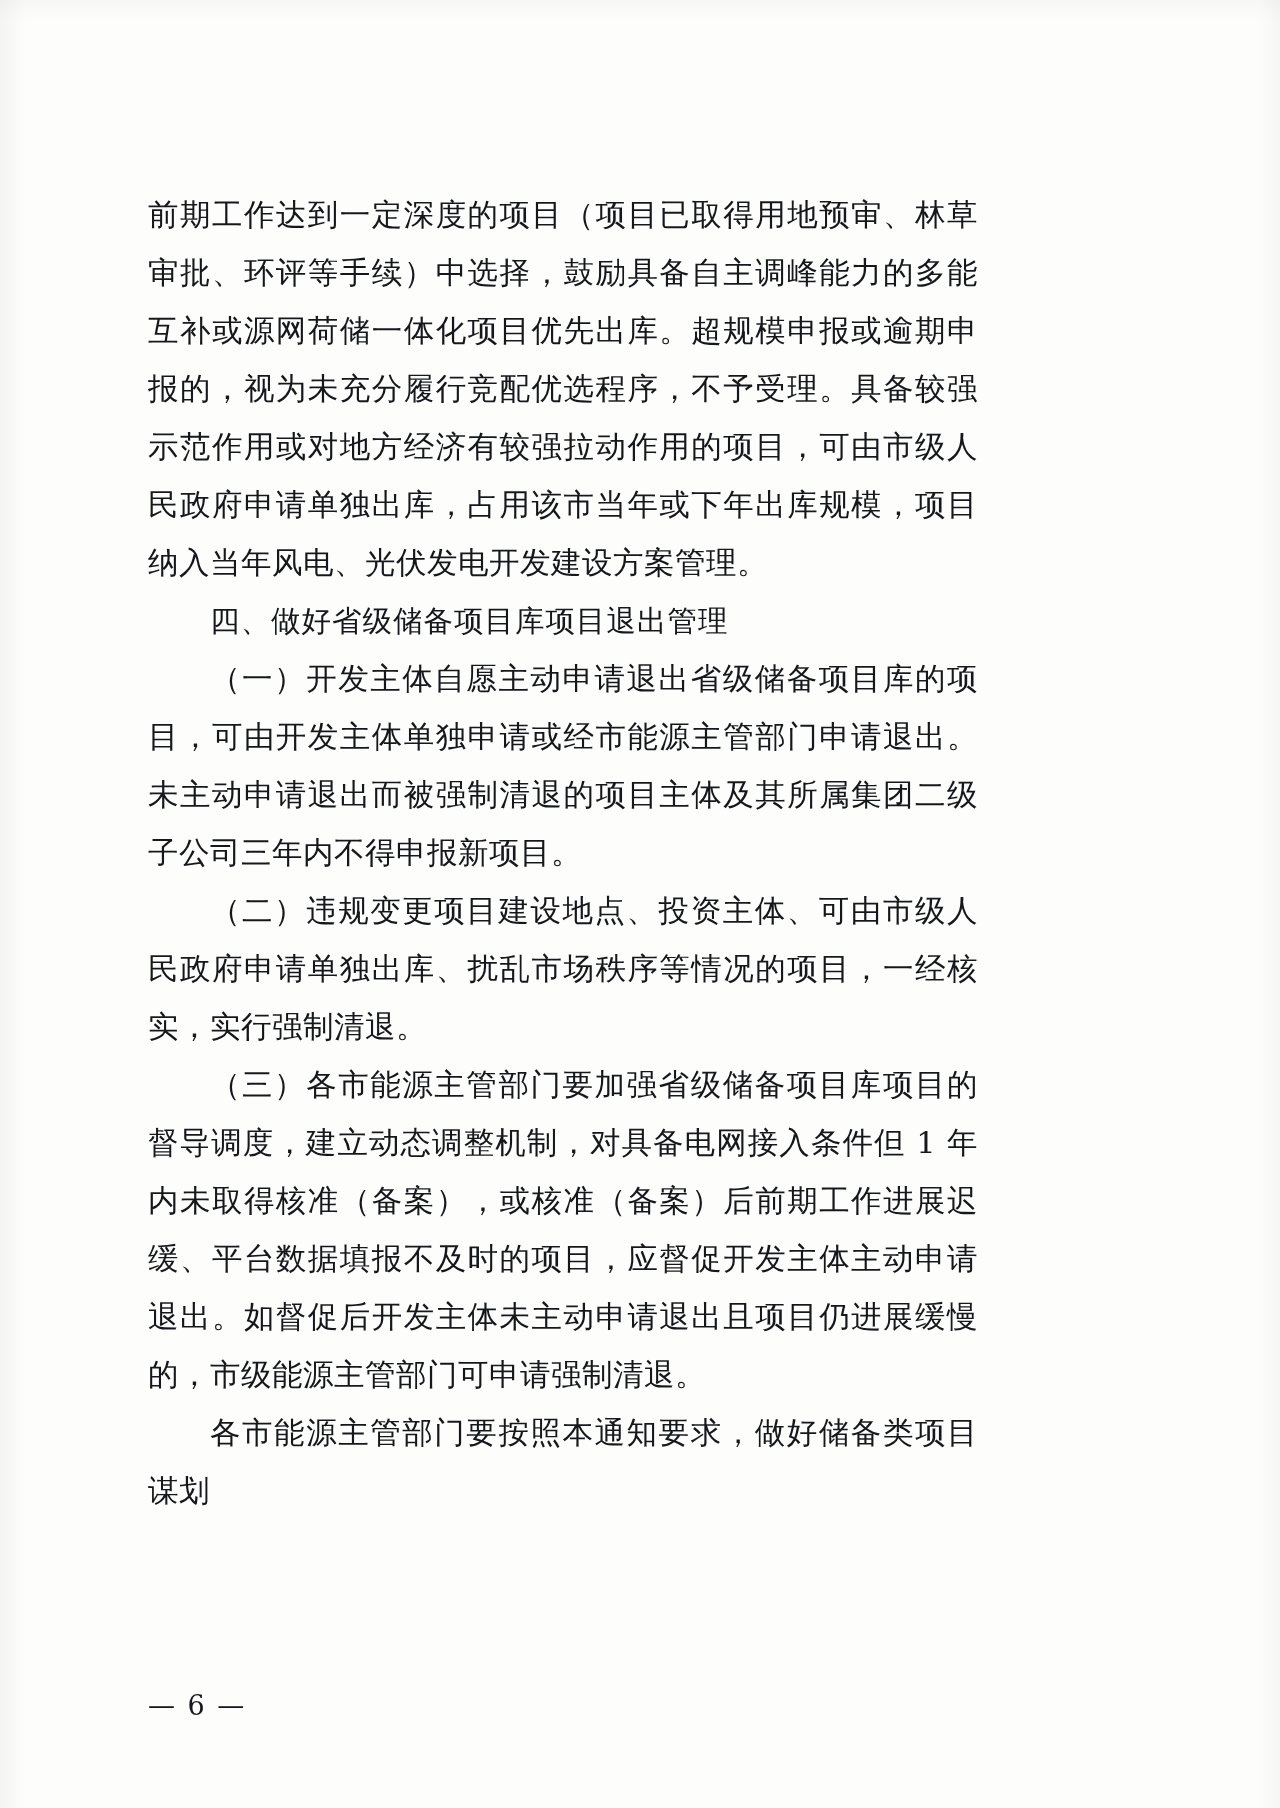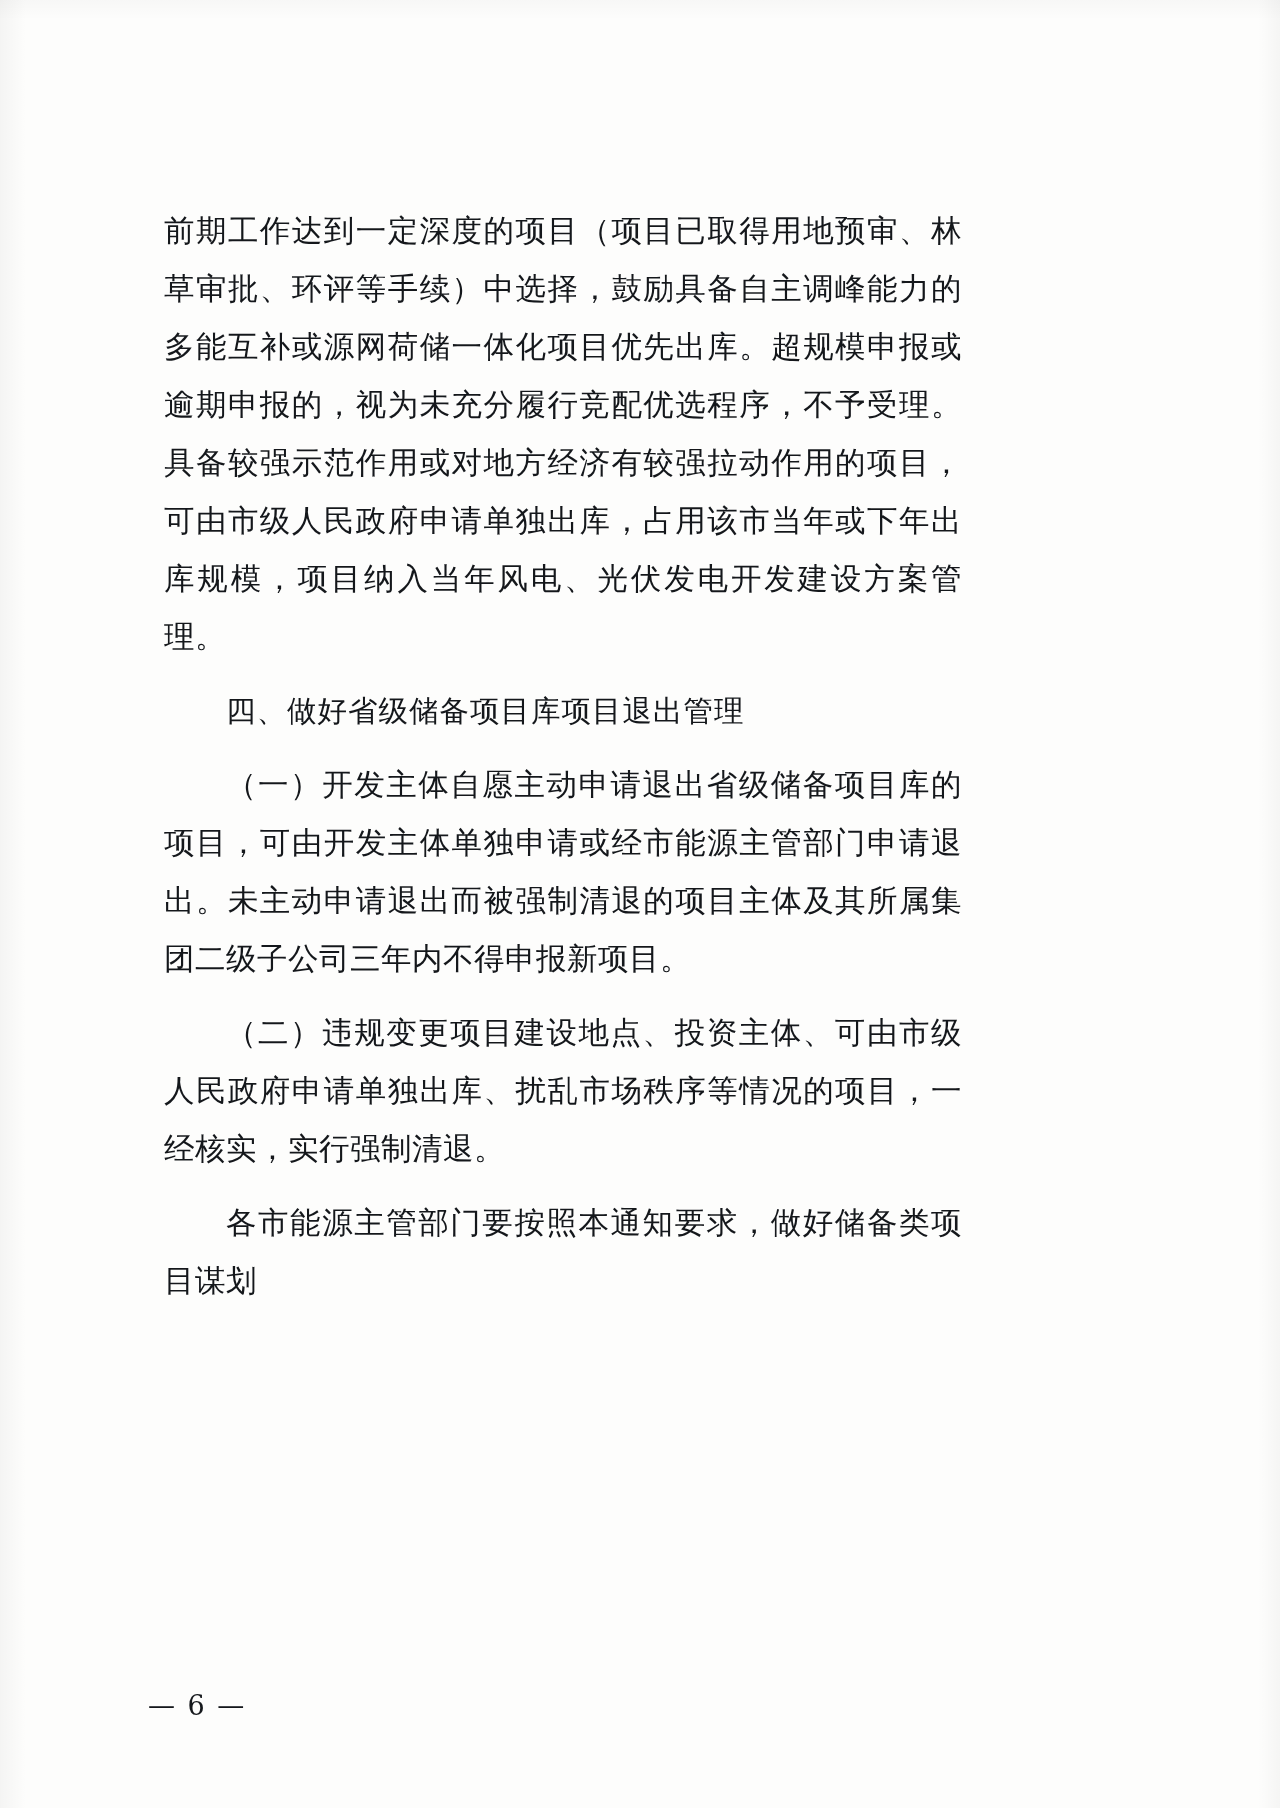--- a/index.html
+++ b/index.html
@@ -31,21 +31,21 @@
       linear-gradient(to bottom, rgba(0,0,0,0.025) 0px, rgba(0,0,0,0.0) 20px);
     pointer-events: none;
   }
   .content {
     position: absolute;
     left: 148px;
     top: 186px;
     width: 830px;
   }
   p {
-    margin: 16px;
+    margin: 0;
     font-size: 30.5px;
     line-height: 58px;
     letter-spacing: 0.5px;
     text-align: justify;
     text-justify: inter-character;
     color: #14171b;
     font-family: "DejaVu Serif", "Liberation Serif", serif;
   }
   p.indent {
     text-indent: 62px;
@@ -70,16 +70,17 @@
 </style>
 </head>
 <body>
 
 <div class="page">
   <div class="content">
     <p class="body">前期工作达到一定深度的项目（项目已取得用地预审、林草审批、环评等手续）中选择，鼓励具备自主调峰能力的多能互补或源网荷储一体化项目优先出库。超规模申报或逾期申报的，视为未充分履行竞配优选程序，不予受理。具备较强示范作用或对地方经济有较强拉动作用的项目，可由市级人民政府申请单独出库，占用该市当年或下年出库规模，项目纳入当年风电、光伏发电开发建设方案管理。</p>
     <p class="heading">四、做好省级储备项目库项目退出管理</p>
     <p class="indent">（一）开发主体自愿主动申请退出省级储备项目库的项目，可由开发主体单独申请或经市能源主管部门申请退出。未主动申请退出而被强制清退的项目主体及其所属集团二级子公司三年内不得申报新项目。</p>
     <p class="indent">（二）违规变更项目建设地点、投资主体、可由市级人民政府申请单独出库、扰乱市场秩序等情况的项目，一经核实，实行强制清退。</p>
+    <p class="indent">（三）各市能源主管部门要加强省级储备项目库项目的督导调度，建立动态调整机制，对具备电网接入条件但 1 年内未取得核准（备案），或核准（备案）后前期工作进展迟缓、平台数据填报不及时的项目，应督促开发主体主动申请退出。如督促后开发主体未主动申请退出且项目仍进展缓慢的，市级能源主管部门可申请强制清退。</p>
     <p class="indent">各市能源主管部门要按照本通知要求，做好储备类项目谋划</p>
   </div>
   <div class="footer">— 6 —</div>
 </div>
 
 </body></html>

